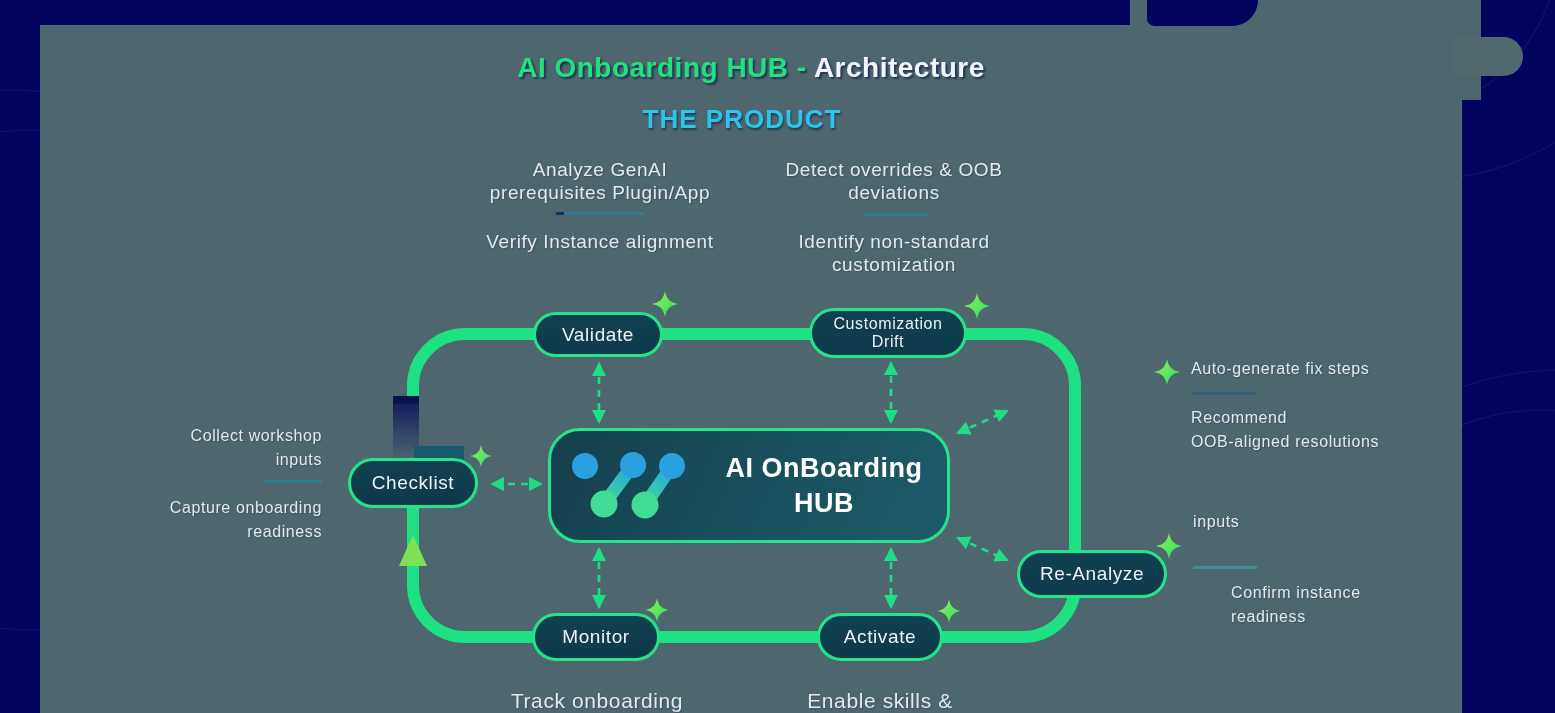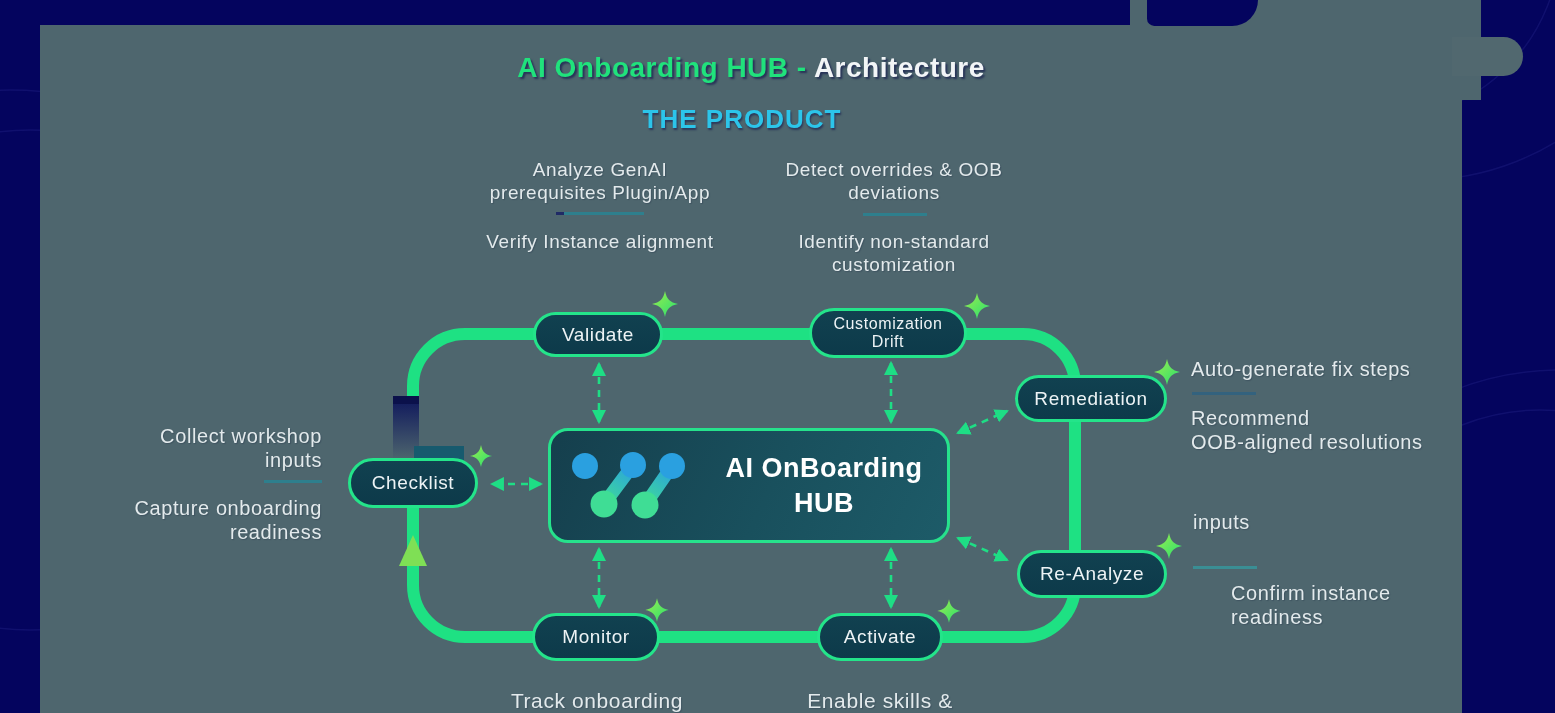--- a/index.html
+++ b/index.html
@@ -21,38 +21,38 @@
   .title-wrap .hl { color:#20e27c; }
   .title-wrap .rest { color:#f2f5f7; }
   .title-main { font-size:28px; font-weight:bold; letter-spacing:0.5px; text-shadow:2px 2px 2px rgba(8,10,70,.55); }
   .subtitle { position:absolute; left:40px; top:104px; width:1404px; text-align:center;
               font-size:26px; font-weight:bold; color:#2cc5ea; letter-spacing:1px;
               text-shadow:1px 2px 2px rgba(8,10,70,.5); z-index:4; }
 
   .t { position:absolute; color:#e3eaec; font-size:19px; line-height:23px; letter-spacing:0.6px;
        text-align:center; z-index:4; text-shadow:1px 1px 1px rgba(20,30,60,.25); }
   .t span { display:block; }
-  .t.side { font-size:20px; line-height:24px; }
+  .t.side { font-size:16px; line-height:24px; }
   .divider { position:absolute; height:3px; background:#2e7f8d; z-index:4; }
 
   svg.layer { position:absolute; left:0; top:0; z-index:5; }
 
   .node {
     position:absolute; z-index:6;
     background:linear-gradient(180deg,#114150,#0d3a4a);
     border:3px solid #24e48a; border-radius:27px;
     display:flex; flex-direction:column; align-items:center; justify-content:center;
     color:#edf3f5; font-size:19px; letter-spacing:0.6px; text-align:center; line-height:1.12;
     box-sizing:border-box;
   }
   .node.small { font-size:16px; }
 
   .hub {
     position:absolute; left:548px; top:428px; width:402px; height:115px; z-index:6;
-    border:3px solid #26e28c; border-radius:20px; box-sizing:border-box;
+    border:3px solid #26e28c; border-radius:32px; box-sizing:border-box;
     background:linear-gradient(115deg,#153f4d 0%, #19505d 55%, #1d5b68 100%);
     display:flex; align-items:center;
   }
   .hub-text { flex:1; display:flex; flex-direction:column; justify-content:center; align-items:center;
               color:#ffffff; font-weight:bold; font-size:27px; letter-spacing:0.5px; line-height:1.28; }
 </style>
 </head>
 <body>
 
 <div class="stage">
@@ -179,23 +179,20 @@
       <path transform="translate(949,611) scale(0.9)" d="M0,-13 C1.6,-5 5,-1.6 13,0 C5,1.6 1.6,5 0,13 C-1.6,5 -5,1.6 -13,0 C-5,-1.6 -1.6,-5 0,-13 Z"></path>
     </g>
   </svg>
 
   <div class="node" style="left:533px; top:312px; width:130px; height:45px;">
     <span>Validate</span>
   </div>
   <div class="node small" style="left:809px; top:308px; width:158px; height:50px;">
     <span>Customization</span>
     <span>Drift</span>
-  </div>
-  <div class="node" style="left:1015px; top:375px; width:152px; height:47px;">
-    <span>Remediation</span>
   </div>
   <div class="node" style="left:348px; top:458px; width:130px; height:50px;">
     <span>Checklist</span>
   </div>
   <div class="node" style="left:1017px; top:550px; width:150px; height:48px;">
     <span>Re-Analyze</span>
   </div>
   <div class="node" style="left:532px; top:613px; width:128px; height:48px;">
     <span>Monitor</span>
   </div>

